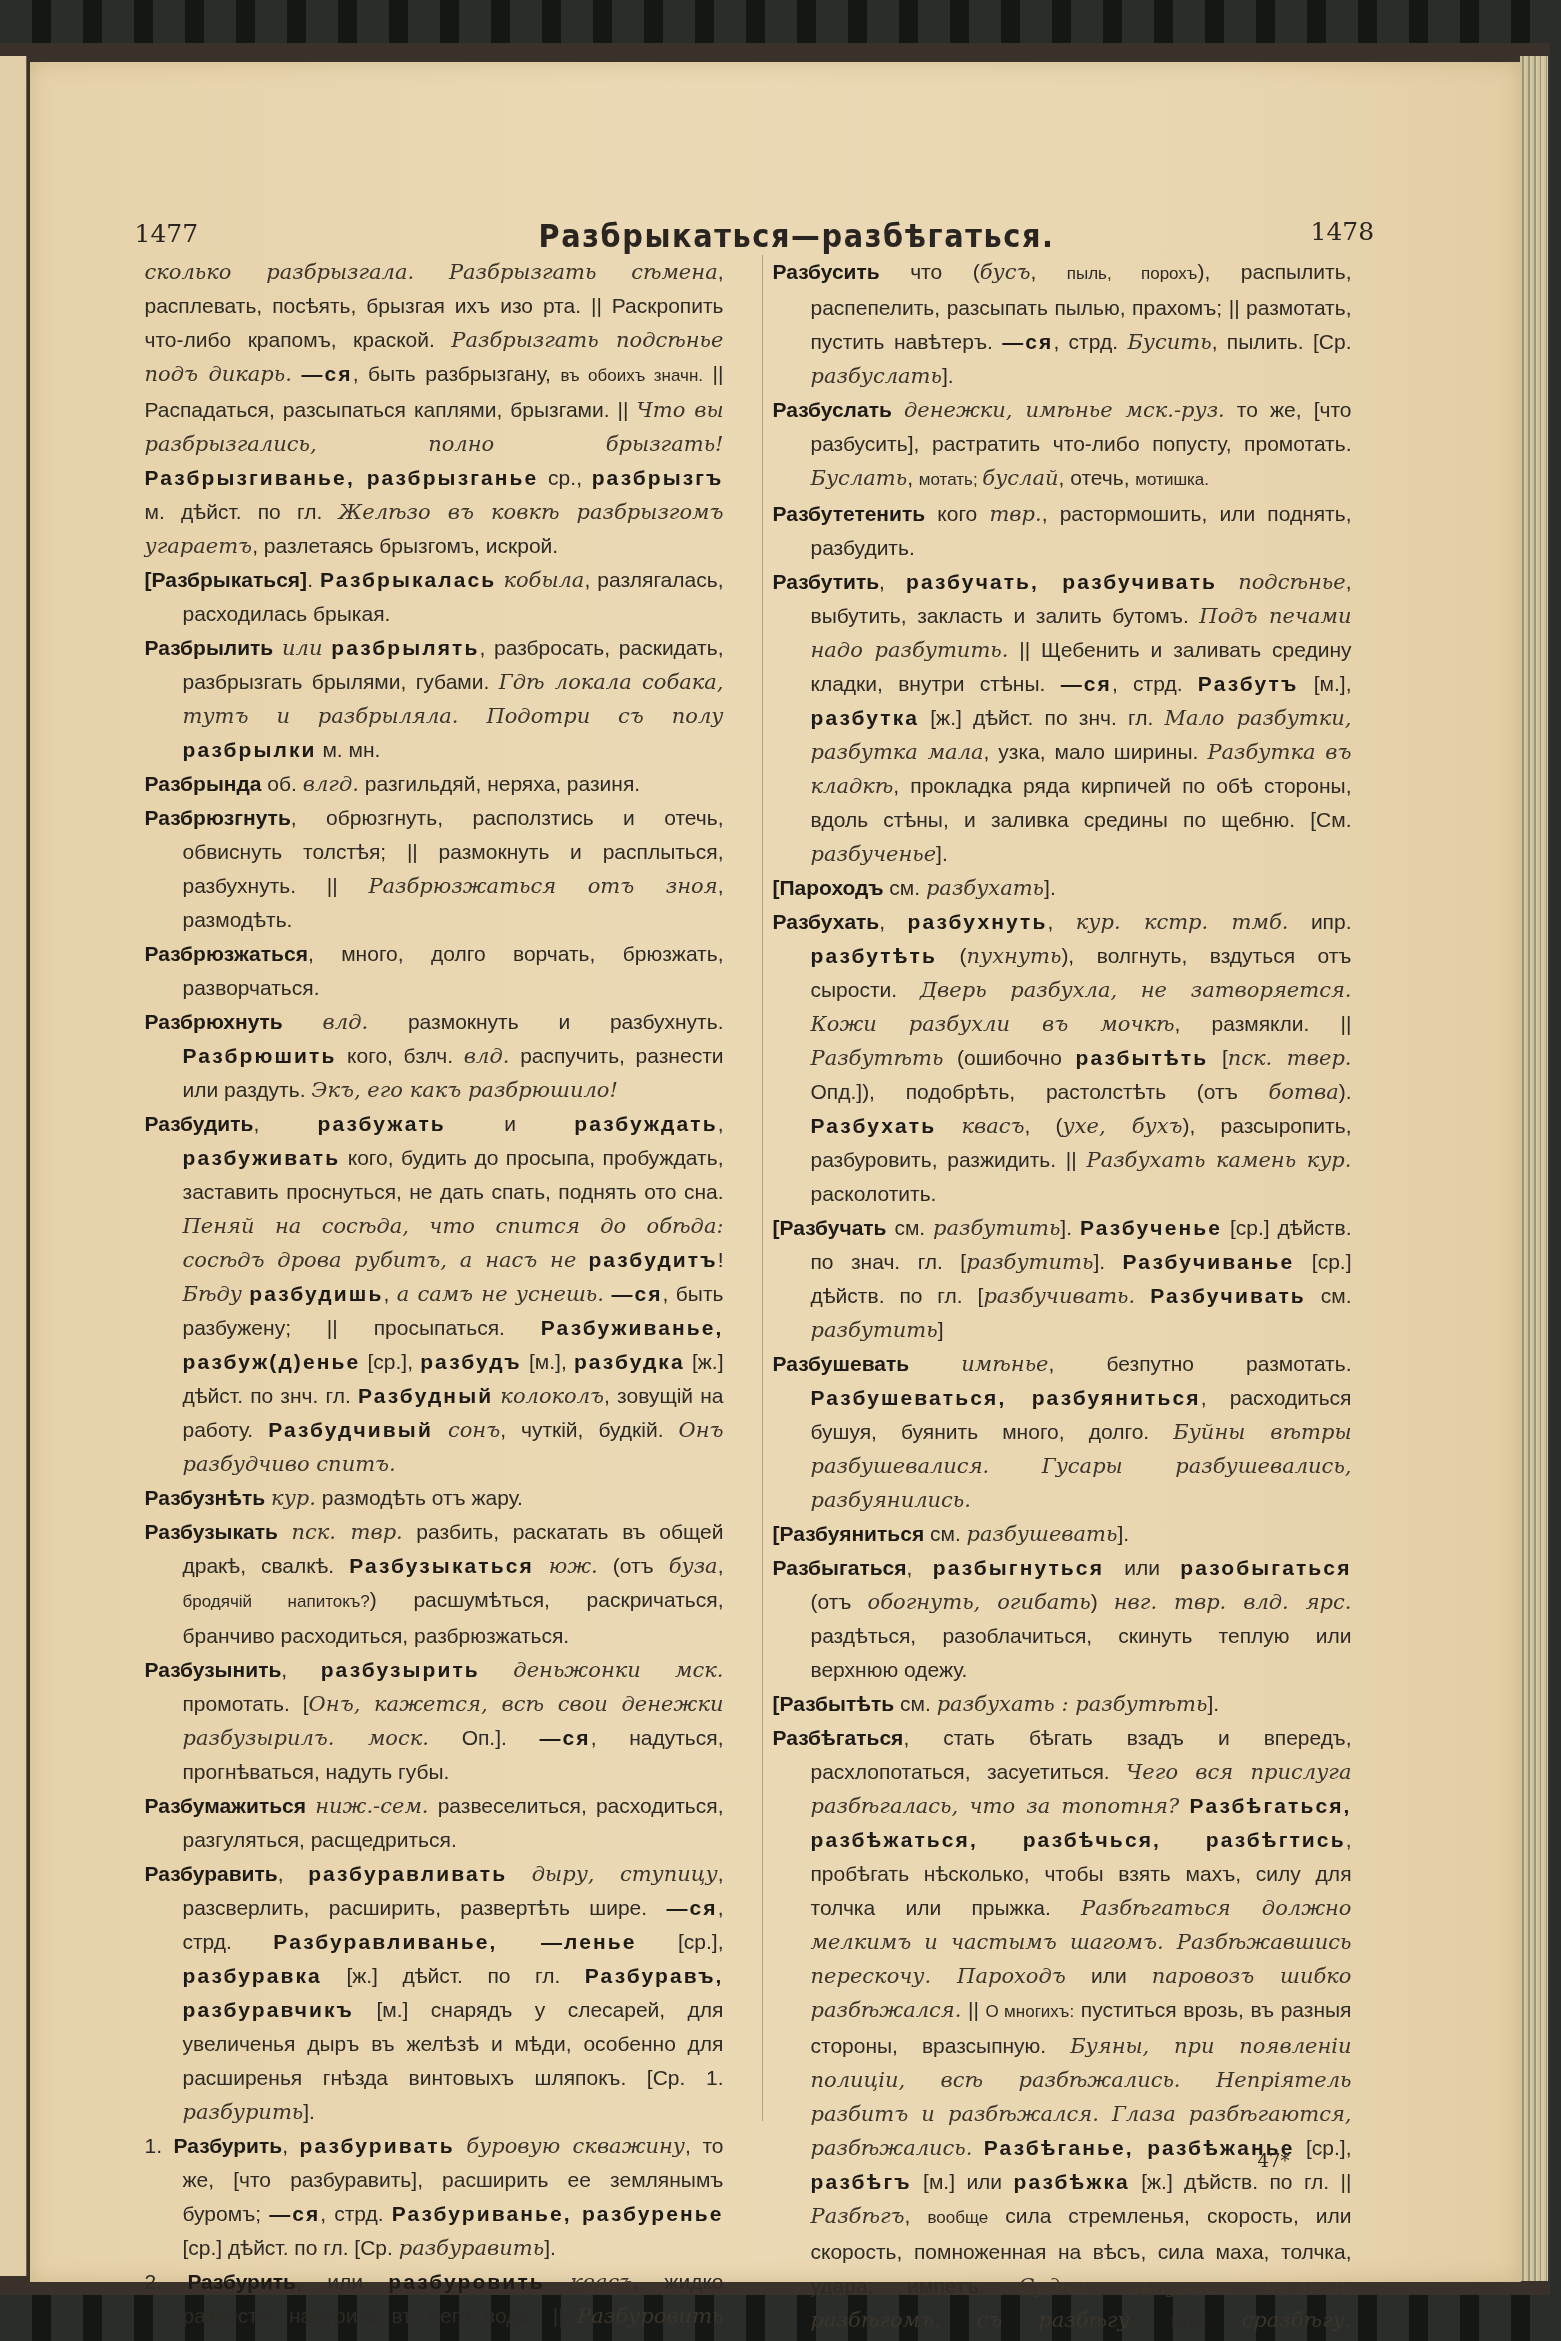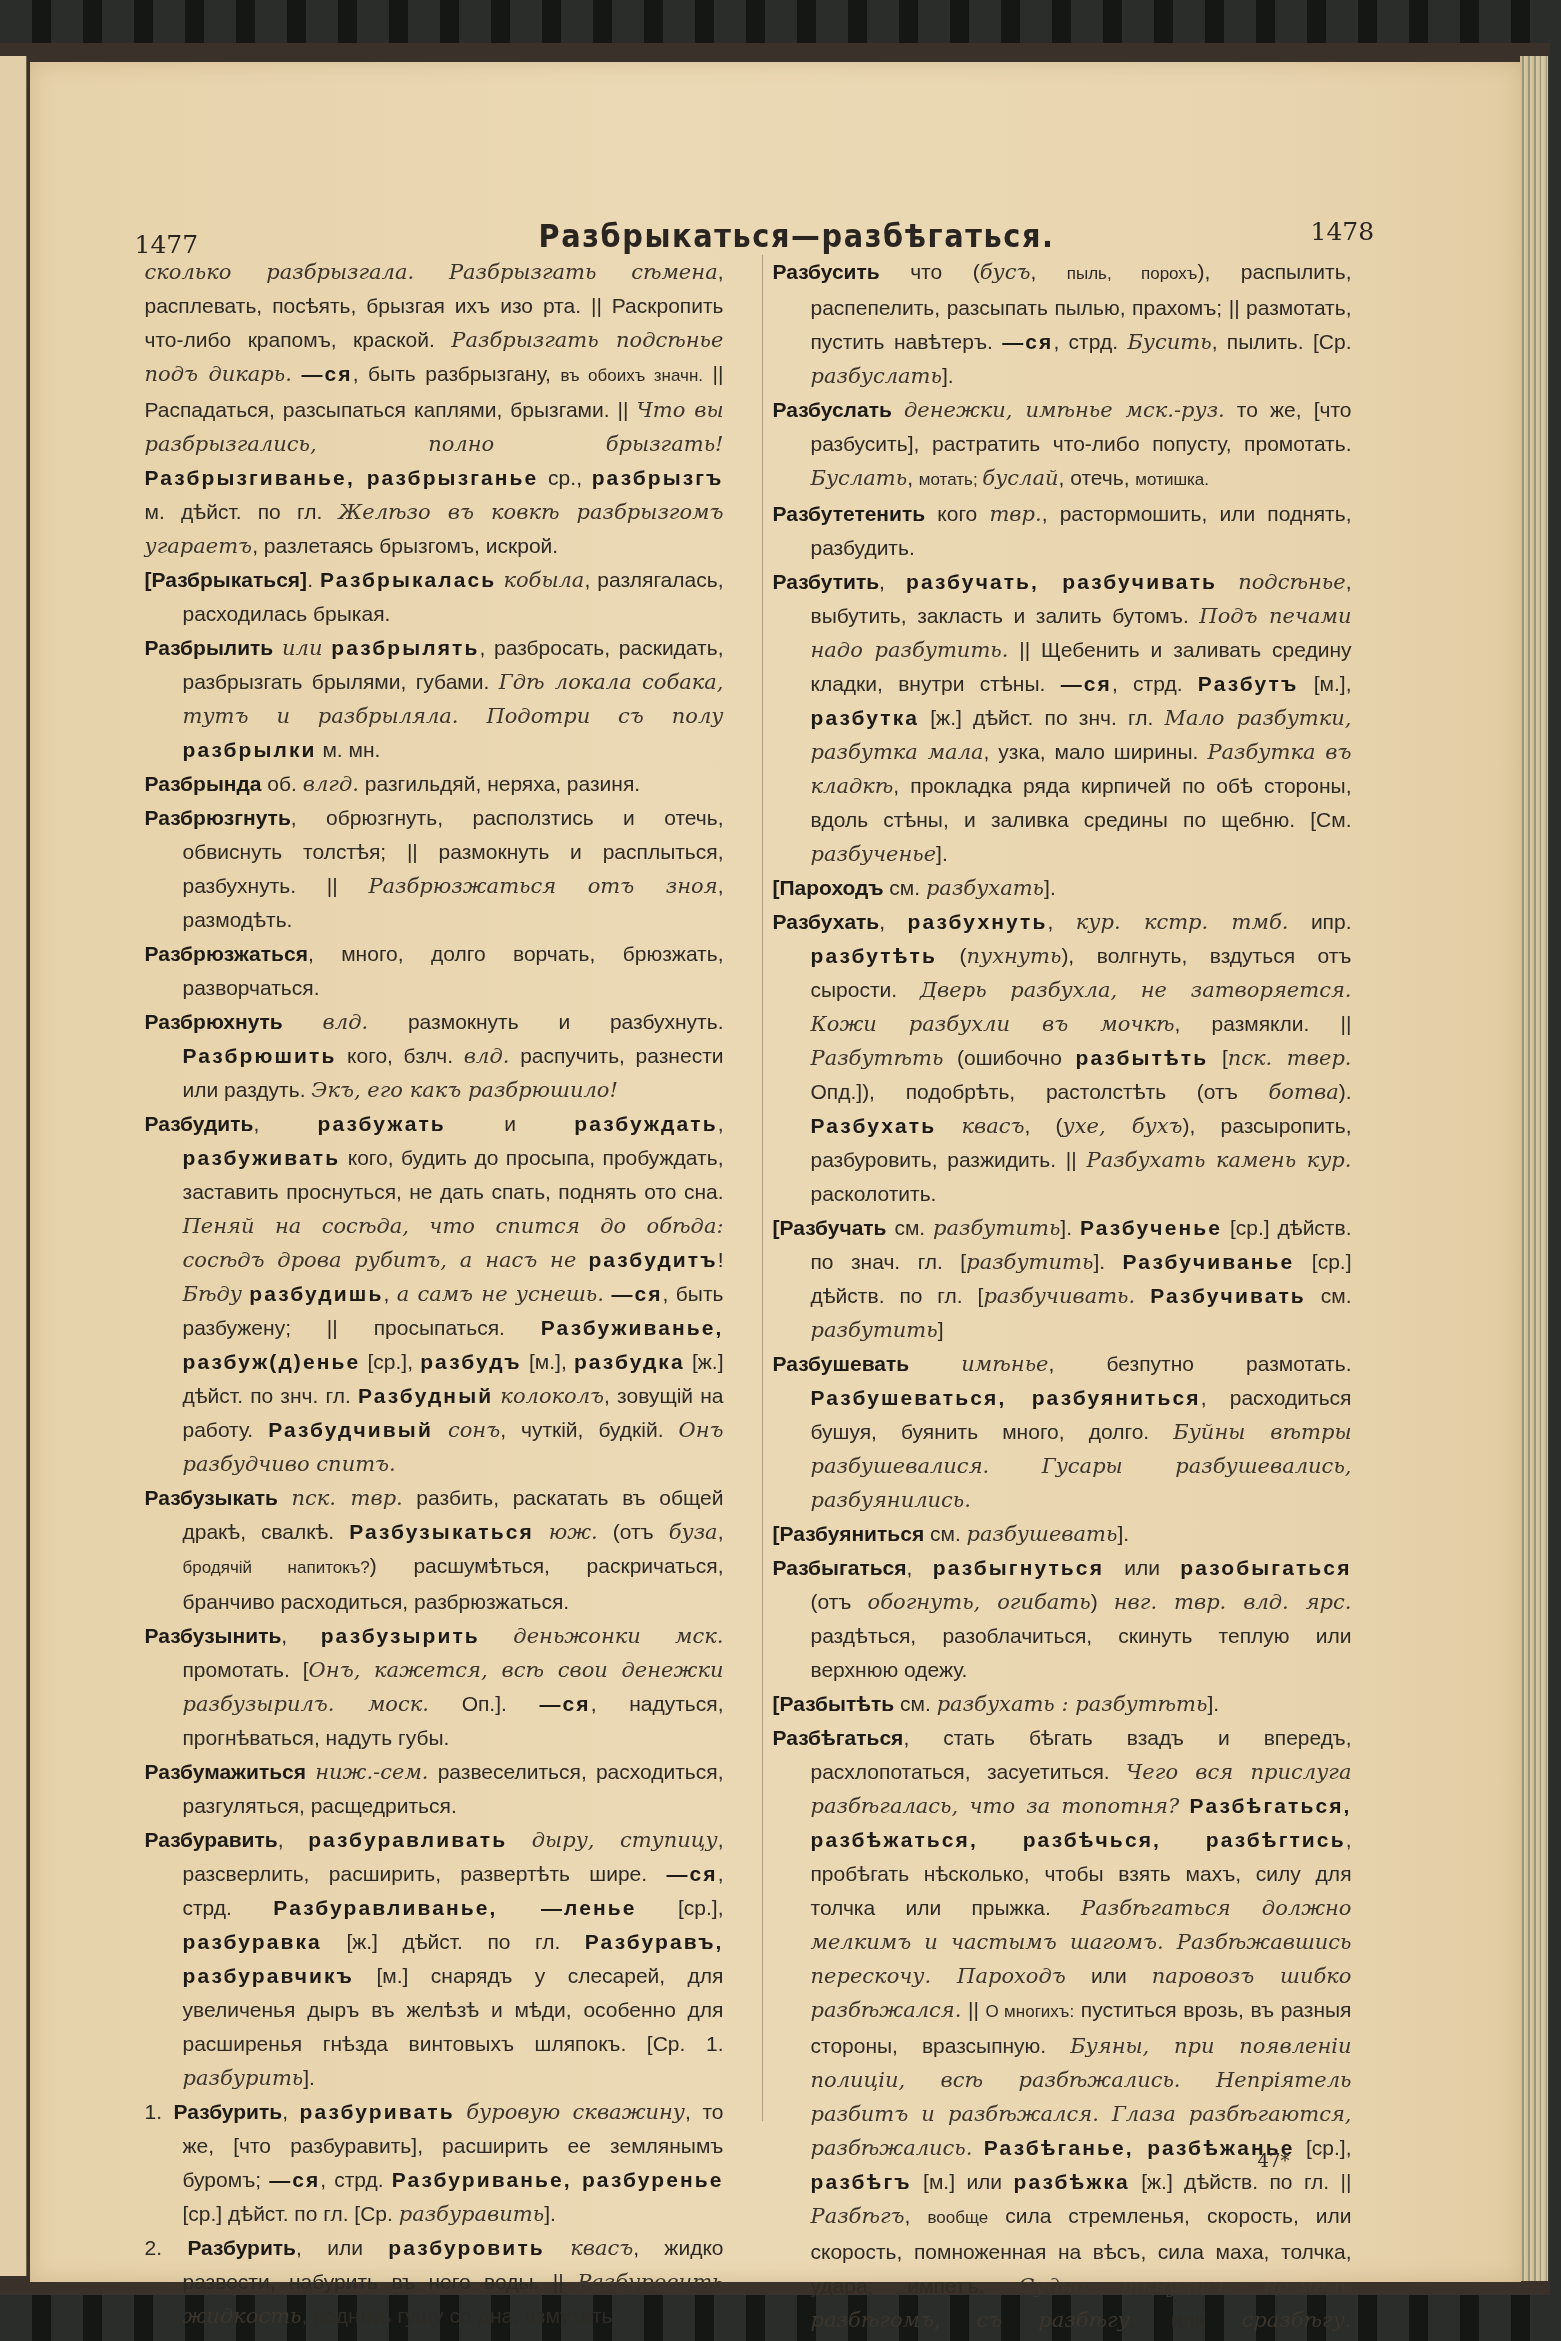--- a/index.html
+++ b/index.html
@@ -12,21 +12,21 @@
   .board{position:absolute;left:0;top:43px;width:1550px;height:2252px;background:#3a322a;}
   .left-page-edge{position:absolute;left:0;top:56px;width:26px;height:2220px;background:#e2cfa9;
     border-right:1.6px solid #6e6250;}
   .page{position:absolute;left:29.5px;top:62px;width:1491px;height:2220px;
     background:linear-gradient(90deg,#e6d2aa 0%,#ebd9b5 40%,#e9d6b1 80%,#e2cda4 100%);
     box-shadow:inset 0 0 21.4px rgba(140,110,60,.25);}
   .fore-edge{position:absolute;left:1520px;top:56px;width:28px;height:2225px;
     background:repeating-linear-gradient(90deg,#cdbf98 0 2.1px,#9b9677 2.1px 3.8px,#d6c8a2 3.8px 5.9px);}
   .header{position:absolute;top:155px;left:0;width:100%;height:32px;}
   .pnum{position:absolute;font-size:25px;color:#2a2520;font-family:"DejaVu Serif",serif;}
-  .pnum.l{left:105px;top:13px;}
+  .pnum.l{left:105px;top:2px;}
   .pnum.r{left:1281px;top:0;}
   .running-head{position:absolute;left:509px;top:0;font-size:32px;letter-spacing:1.6px;color:#2a2520;
     font-family:"DejaVu Sans Condensed","DejaVu Sans",sans-serif;font-weight:bold;}
   .col{position:absolute;top:193px;width:579px;font-size:21px;line-height:34px;color:#2e2a24;
     font-family:"Liberation Sans",sans-serif;text-align:justify;}
   .col.left{left:115px;}
   .col.right{left:743px;}
   .divider{position:absolute;left:732px;top:193px;width:1.1px;height:1866px;background:#8a7d66;opacity:.6;}
   .entry{margin:0;padding-left:38px;text-indent:-38px;}
   .cont{margin:0;}
@@ -53,20 +53,21 @@
 
   <div class="col left" id="col-left">
       <p class="cont"><span class="it">сколько разбрызгала. Разбрызгать сѣмена</span><span>, расплевать, посѣять, брызгая ихъ изо рта. || Раскропить что-либо крапомъ, краской. </span><span class="it">Разбрызгать подсѣнье подъ дикарь.</span><span> </span><span class="bs">—ся</span><span>, быть разбрызгану, </span><span class="sm">въ обоихъ значн.</span><span> || Распадаться, разсыпаться каплями, брызгами. || </span><span class="it">Что вы разбрызгались, полно брызгать!</span><span> </span><span class="bs">Разбрызгиванье, разбрызганье</span><span> ср., </span><span class="bs">разбрызгъ</span><span> м. дѣйст. по гл. </span><span class="it">Желѣзо въ ковкѣ разбрызгомъ угараетъ</span><span>, разлетаясь брызгомъ, искрой.</span></p>
       <p class="entry"><span class="hw">[Разбрыкаться]</span><span>. </span><span class="bs">Разбрыкалась</span><span> </span><span class="it">кобыла</span><span>, разлягалась, расходилась брыкая.</span></p>
       <p class="entry"><span class="hw">Разбрылить</span><span> </span><span class="it">или</span><span> </span><span class="bs">разбрылять</span><span>, разбросать, раскидать, разбрызгать брылями, губами. </span><span class="it">Гдѣ локала собака, тутъ и разбрыляла. Подотри съ полу</span><span> </span><span class="bs">разбрылки</span><span> м. мн.</span></p>
       <p class="entry"><span class="hw">Разбрында</span><span> об. </span><span class="it">влгд.</span><span> разгильдяй, неряха, разиня.</span></p>
       <p class="entry"><span class="hw">Разбрюзгнуть</span><span>, обрюзгнуть, расползтись и отечь, обвиснуть толстѣя; || размокнуть и расплыться, разбухнуть. || </span><span class="it">Разбрюзжаться отъ зноя</span><span>, размодѣть.</span></p>
       <p class="entry"><span class="hw">Разбрюзжаться</span><span>, много, долго ворчать, брюзжать, разворчаться.</span></p>
       <p class="entry"><span class="hw">Разбрюхнуть</span><span> </span><span class="it">влд.</span><span> размокнуть и разбухнуть. </span><span class="bs">Разбрюшить</span><span> кого, бзлч. </span><span class="it">влд.</span><span> распучить, разнести или раздуть. </span><span class="it">Экъ, его какъ разбрюшило!</span></p>
       <p class="entry"><span class="hw">Разбудить</span><span>, </span><span class="bs">разбужать</span><span> и </span><span class="bs">разбуждать</span><span>, </span><span class="bs">разбуживать</span><span> кого, будить до просыпа, пробуждать, заставить проснуться, не дать спать, поднять ото сна. </span><span class="it">Пеняй на сосѣда, что спится до обѣда: сосѣдъ дрова рубитъ, а насъ не</span><span> </span><span class="bs">разбудитъ</span><span>! </span><span class="it">Бѣду</span><span> </span><span class="bs">разбудишь</span><span>, </span><span class="it">а самъ не уснешь.</span><span> </span><span class="bs">—ся</span><span>, быть разбужену; || просыпаться. </span><span class="bs">Разбуживанье, разбуж(д)енье</span><span> [ср.], </span><span class="bs">разбудъ</span><span> [м.], </span><span class="bs">разбудка</span><span> [ж.] дѣйст. по знч. гл. </span><span class="bs">Разбудный</span><span> </span><span class="it">колоколъ</span><span>, зовущій на работу. </span><span class="bs">Разбудчивый</span><span> </span><span class="it">сонъ</span><span>, чуткій, будкій. </span><span class="it">Онъ разбудчиво спитъ.</span></p>
+      <p class="entry"><span class="hw">Разбузнѣть</span><span> </span><span class="it">кур.</span><span> размодѣть отъ жару.</span></p>
       <p class="entry"><span class="hw">Разбузыкать</span><span> </span><span class="it">пск. твр.</span><span> разбить, раскатать въ общей дракѣ, свалкѣ. </span><span class="bs">Разбузыкаться</span><span> </span><span class="it">юж.</span><span> (отъ </span><span class="it">буза</span><span>, </span><span class="sm">бродячій напитокъ?</span><span>) расшумѣться, раскричаться, бранчиво расходиться, разбрюзжаться.</span></p>
       <p class="entry"><span class="hw">Разбузынить</span><span>, </span><span class="bs">разбузырить</span><span> </span><span class="it">деньжонки мск.</span><span> промотать. [</span><span class="it">Онъ, кажется, всѣ свои денежки разбузырилъ. моск.</span><span> Оп.]. </span><span class="bs">—ся</span><span>, надуться, прогнѣваться, надуть губы.</span></p>
       <p class="entry"><span class="hw">Разбумажиться</span><span> </span><span class="it">ниж.-сем.</span><span> развеселиться, расходиться, разгуляться, расщедриться.</span></p>
       <p class="entry"><span class="hw">Разбуравить</span><span>, </span><span class="bs">разбуравливать</span><span> </span><span class="it">дыру, ступицу</span><span>, разсверлить, расширить, развертѣть шире. </span><span class="bs">—ся</span><span>, стрд. </span><span class="bs">Разбуравливанье, —ленье</span><span> [ср.], </span><span class="bs">разбуравка</span><span> [ж.] дѣйст. по гл. </span><span class="bs">Разбуравъ, разбуравчикъ</span><span> [м.] снарядъ у слесарей, для увеличенья дыръ въ желѣзѣ и мѣди, особенно для расширенья гнѣзда винтовыхъ шляпокъ. [Ср. 1. </span><span class="it">разбурить</span><span>].</span></p>
       <p class="entry"><span>1. </span><span class="hw">Разбурить</span><span>, </span><span class="bs">разбуривать</span><span> </span><span class="it">буровую скважину</span><span>, то же, [что разбуравить], расширить ее землянымъ буромъ; </span><span class="bs">—ся</span><span>, стрд. </span><span class="bs">Разбуриванье, разбуренье</span><span> [ср.] дѣйст. по гл. [Ср. </span><span class="it">разбуравить</span><span>].</span></p>
       <p class="entry"><span>2. </span><span class="hw">Разбурить</span><span>, или </span><span class="bs">разбуровить</span><span> </span><span class="it">квасъ</span><span>, жидко развести, набурить въ него воды. || </span><span class="it">Разбуровить жидкость</span><span>, поднять гущу со дна, взмутить.</span></p>
       <p class="entry"><span class="hw">Разбуркать</span><span> </span><span class="it">соннаго</span><span>, растолкать, растормошить, разбудить. </span></p>
     </div>
   <div class="divider"></div>
   <div class="col right" id="col-right">

